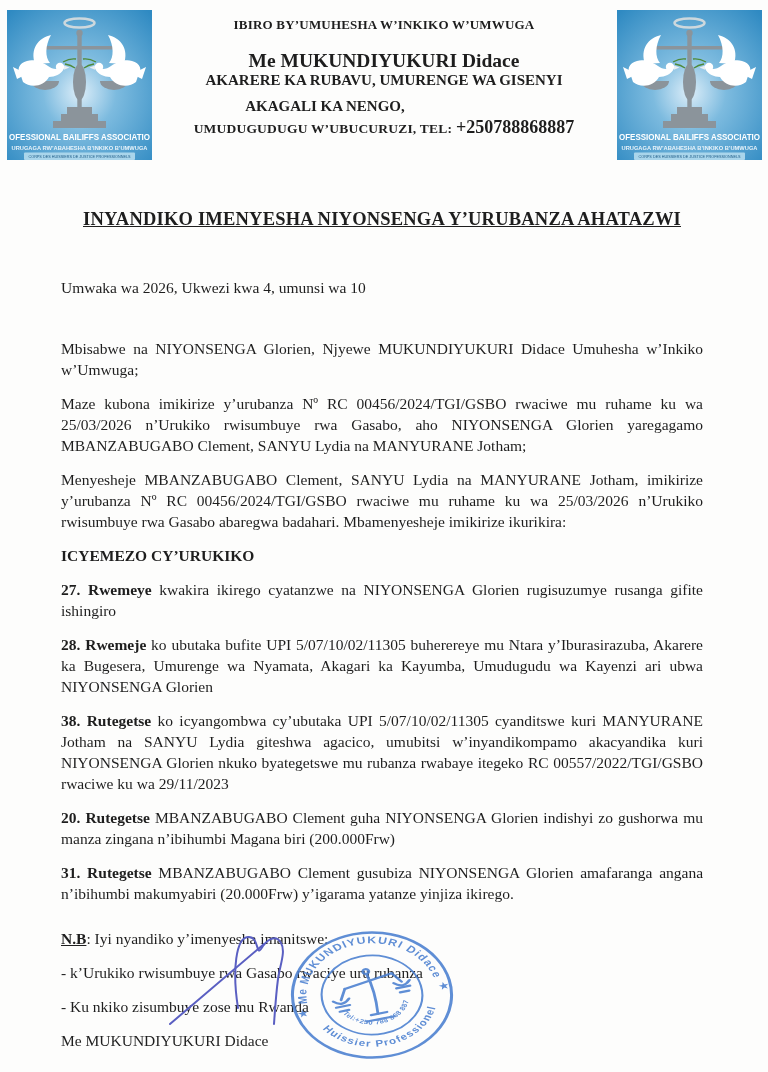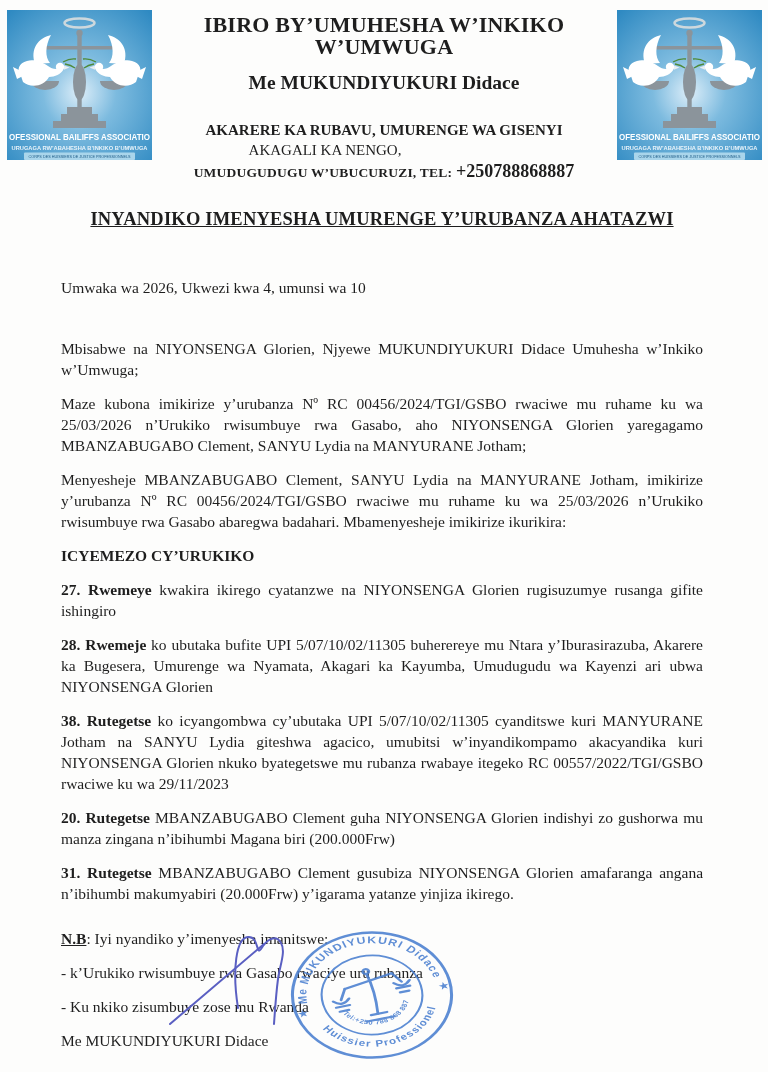--- a/index.html
+++ b/index.html
@@ -6,24 +6,24 @@
   .page{
     position:relative;width:768px;height:1072px;margin:0 auto;
     background:#fdfdfc;overflow:hidden;
     font-family:"Liberation Serif","DejaVu Serif",serif;color:#1e1e1e;
   }
   
   .logo{position:absolute;top:10px;width:145px;height:150px;}
   .logo-left{left:7px;}
   .logo-right{left:617px;}
   .letterhead{position:absolute;left:158px;right:158px;top:14px;text-align:center;line-height:1;}
-  .lh-office{font-size:22px;font-weight:bold;letter-spacing:.2px;line-height:22px;}
+  .lh-office{font-size:13px;font-weight:bold;letter-spacing:.2px;line-height:22px;}
   .lh-name{font-size:19.5px;font-weight:bold;margin-top:13px;line-height:23px;}
-  .lh-addr1{font-size:15px;font-weight:bold;margin-top:28px;line-height:17px;}
-  .lh-addr2{font-size:15px;font-weight:normal;margin-top:3px;line-height:17px;padding-right:118px;}
+  .lh-addr1{font-size:15px;font-weight:bold;margin-top:0;line-height:17px;}
+  .lh-addr2{font-size:15px;font-weight:bold;margin-top:9px;line-height:17px;padding-right:118px;}
   .lh-tel{margin-top:2px;line-height:20px;}
   .lh-tel .lbl{font-size:13.5px;font-weight:bold;letter-spacing:.2px;}
   .lh-tel .big{font-size:18px;font-weight:bold;}
   .lh-email{margin-top:4px;line-height:20px;}
   .lh-email .lbl{font-size:12.5px;font-weight:bold;letter-spacing:.6px;}
   .lh-email .big{font-size:17.5px;font-weight:bold;}
   
   .main{position:absolute;left:48px;right:52px;top:208px;}
   .doc-title{text-align:center;font-weight:bold;font-size:18.5px;line-height:23px;letter-spacing:.2px;}
   .doc-title span{text-decoration:underline;}
@@ -109,21 +109,21 @@
 
   <div class="letterhead">
     <div class="lh-office">IBIRO BY’UMUHESHA W’INKIKO W’UMWUGA</div>
     <div class="lh-name">Me MUKUNDIYUKURI Didace</div>
     <div class="lh-addr1">AKARERE KA RUBAVU, UMURENGE WA GISENYI</div>
     <div class="lh-addr2">AKAGALI KA NENGO,</div>
     <div class="lh-tel"><span class="lbl">UMUDUGUDUGU W’UBUCURUZI, TEL:</span> <span class="big">+250788868887</span></div>
   </div>
 
   <div class="main">
-    <div class="doc-title"><span>INYANDIKO IMENYESHA UMURENGE Y’URUBANZA AHATAZWI</span></div>
+    <div class="doc-title"><span>INYANDIKO IMENYESHA NIYONSENGA Y’URUBANZA AHATAZWI</span></div>
 
     <p class="date-line">Umwaka wa 2026, Ukwezi kwa 4, umunsi wa 10</p>
 
     <p class="justify p1">Mbisabwe na NIYONSENGA Glorien, Njyewe MUKUNDIYUKURI Didace Umuhesha w’Inkiko w’Umwuga;</p>
     <p class="justify p4">Maze kubona imikirize y’urubanza Nº RC 00456/2024/TGI/GSBO rwaciwe mu ruhame ku wa 25/03/2026 n’Urukiko rwisumbuye rwa Gasabo, aho NIYONSENGA Glorien yaregagamo MBANZABUGABO Clement, SANYU Lydia na MANYURANE Jotham;</p>
     <p class="justify p5">Menyesheje MBANZABUGABO Clement, SANYU Lydia na MANYURANE Jotham,  imikirize y’urubanza Nº RC 00456/2024/TGI/GSBO rwaciwe mu ruhame ku wa 25/03/2026 n’Urukiko rwisumbuye rwa Gasabo abaregwa badahari. Mbamenyesheje imikirize ikurikira:</p>
 
     <p class="ruling-heading">ICYEMEZO CY’URUKIKO</p>
 
     <p class="justify i27"><b>27. Rwemeye</b> <span>kwakira ikirego cyatanzwe na NIYONSENGA Glorien rugisuzumye rusanga gifite ishingiro</span></p>

